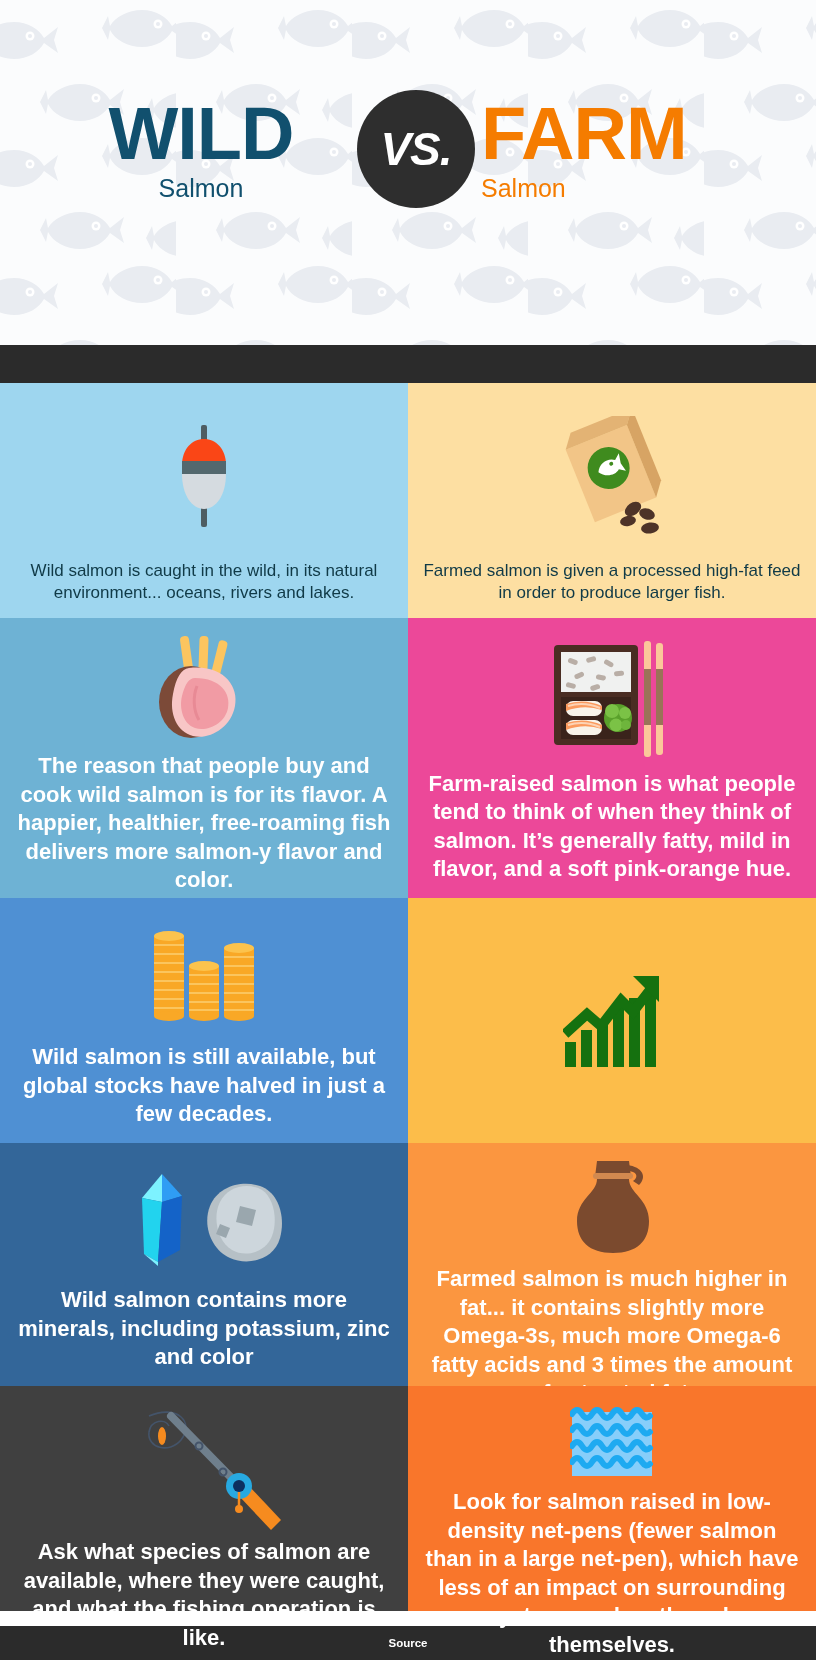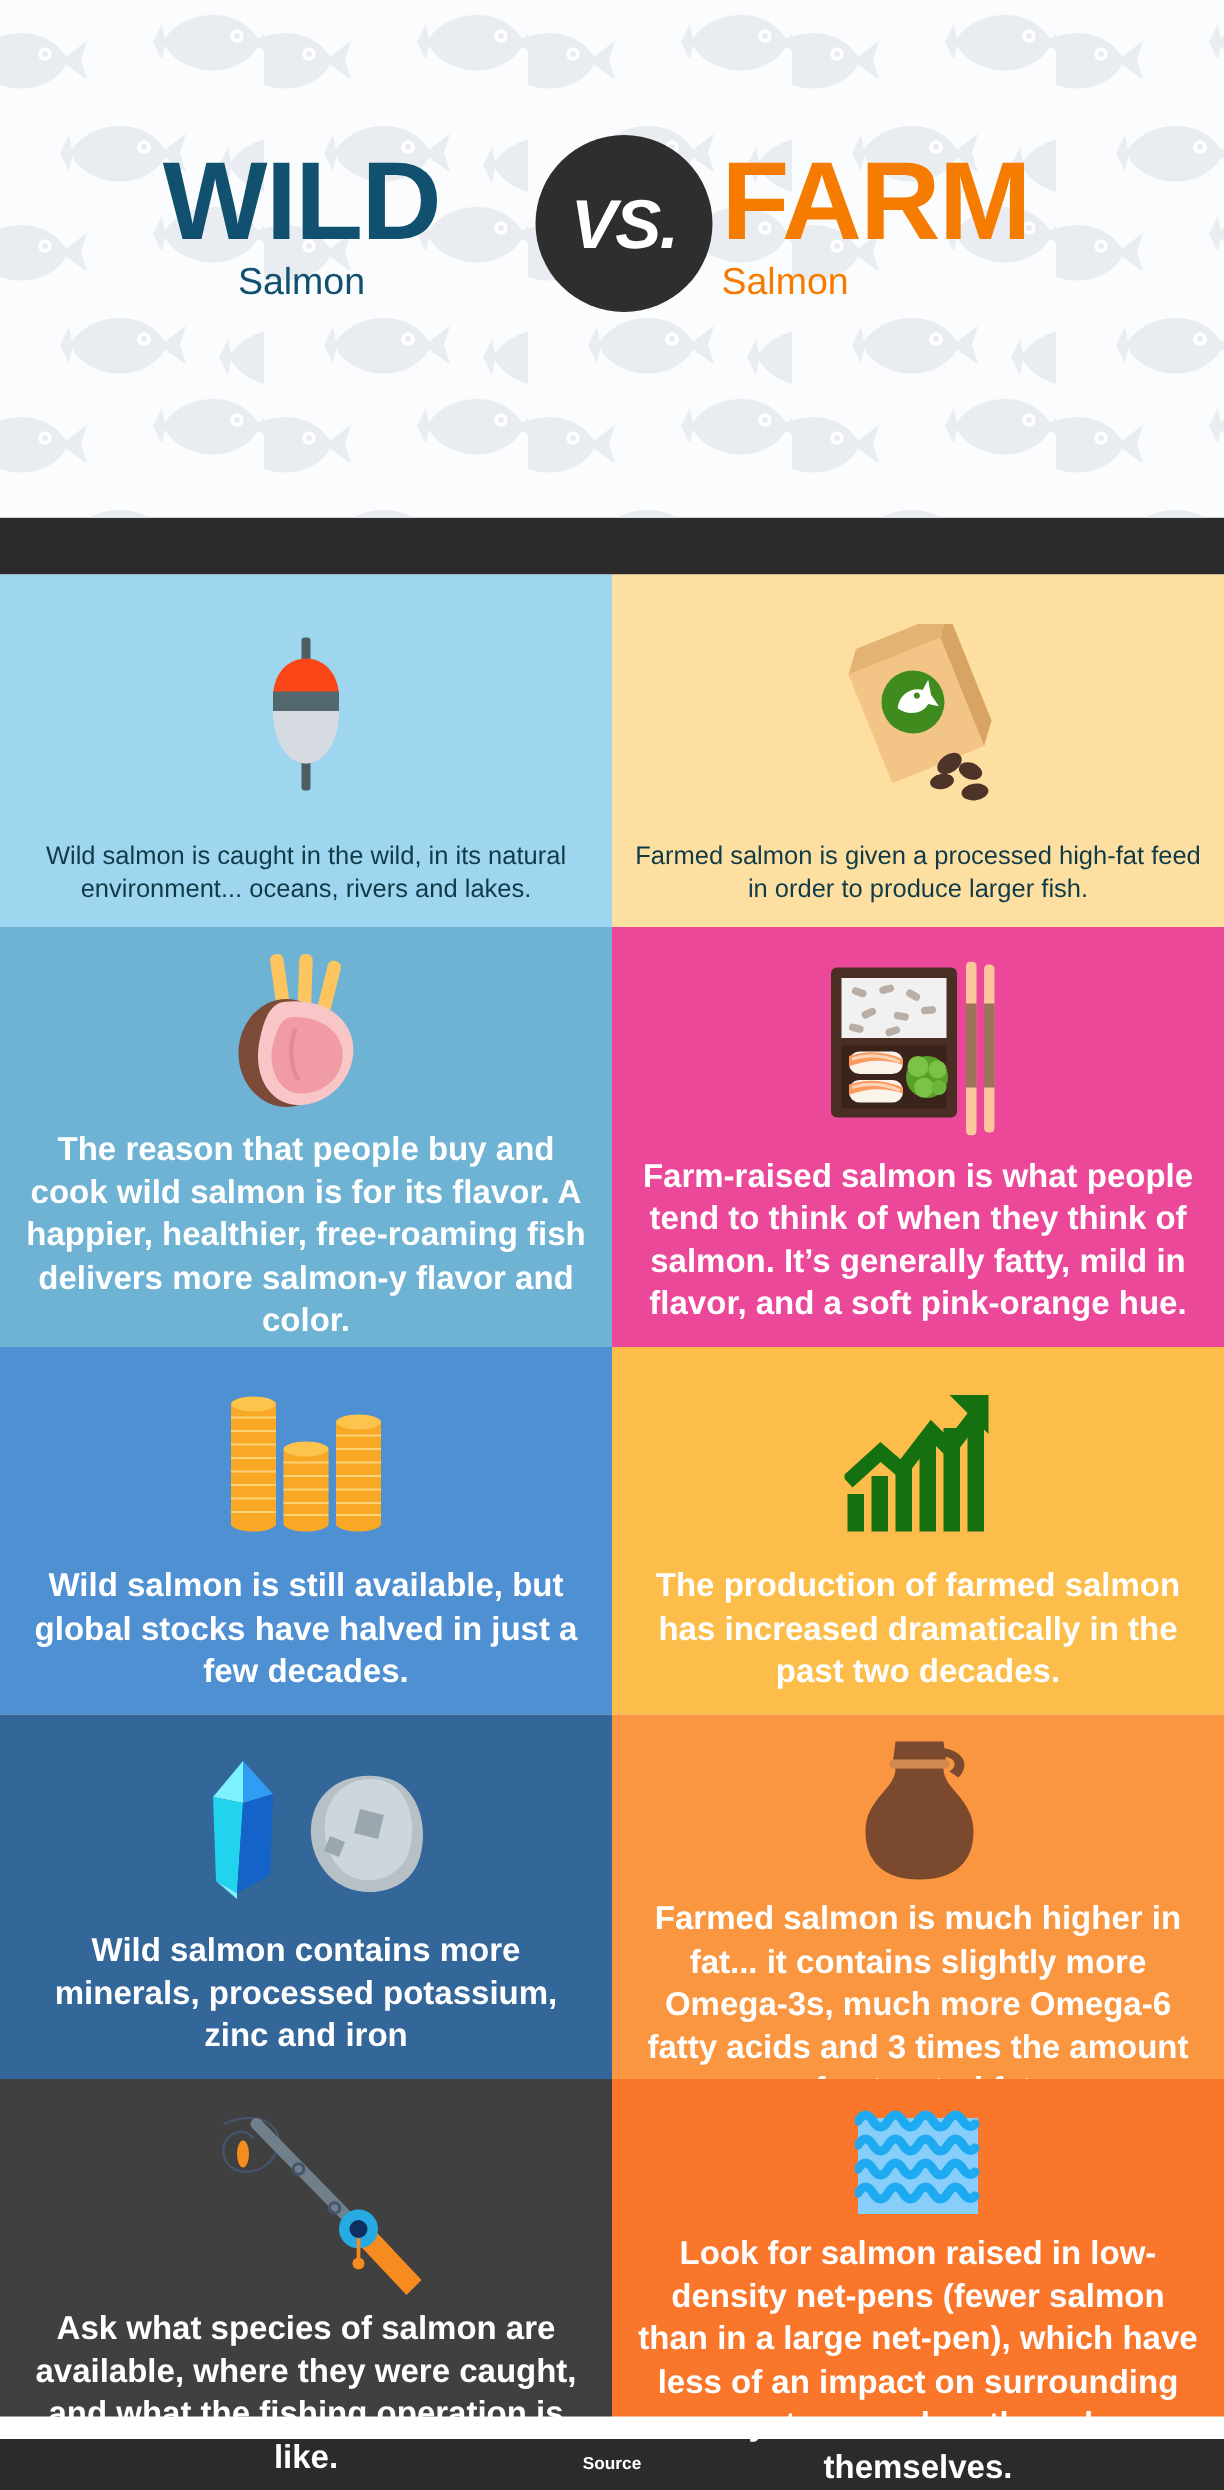--- a/index.html
+++ b/index.html
@@ -263,21 +263,20 @@
               <rect x="18" y="56" width="11" height="37"></rect>
               <rect x="34" y="45" width="11" height="48"></rect>
               <rect x="50" y="33" width="11" height="60"></rect>
               <rect x="66" y="24" width="11" height="69"></rect>
               <rect x="82" y="14" width="11" height="79"></rect>
             </g>
             <path d="M2 60 L24 40 L38 52 L58 26 L70 38 L90 12" stroke="#15710f" stroke-width="10" fill="none" stroke-linejoin="miter"></path>
             <path d="M70 2 L96 2 L96 28 L86 18 L80 12 Z" fill="#15710f"></path>
           </svg>
         </div>
-        <div class="caption light">The production of farmed salmon has increased dramatically in the past two decades.</div>
       </div>
     </div>
 
     <div class="row r4">
       <div class="cell" style="background:#336699">
         <div class="icon-wrap">
           <svg width="180" height="96" viewBox="0 0 180 96" aria-hidden="true">
             <g>
               <path d="M28 26 L48 2 L48 30 Z" fill="#7df2ff"></path>
               <path d="M48 2 L68 24 L48 30 Z" fill="#2f9df4"></path>
@@ -286,21 +285,21 @@
               <path d="M44 90 L30 82 L44 94 Z" fill="#7df2ff"></path>
             </g>
             <g>
               <path d="M96 34 C104 14 128 8 146 14 C164 20 172 44 166 66 C160 88 134 94 116 86 C98 78 88 54 96 34 Z" fill="#b6c0c6"></path>
               <path d="M106 30 C114 14 134 10 148 18 C160 26 164 48 158 64 C152 80 132 86 118 78 C104 70 98 46 106 30 Z" fill="#cdd6dc"></path>
               <path d="M126 34 L142 38 L138 54 L122 50 Z" fill="#9aa7ae"></path>
               <path d="M106 52 L116 56 L112 66 L102 62 Z" fill="#9aa7ae"></path>
             </g>
           </svg>
         </div>
-        <div class="caption light">Wild salmon contains more minerals, processed potassium, zinc and iron</div>
+        <div class="caption light">Wild salmon contains more minerals, including potassium, zinc and color</div>
       </div>
       <div class="cell" style="background:#fb9640">
         <div class="icon-wrap">
           <svg width="90" height="100" viewBox="0 0 90 100" aria-hidden="true">
             <path d="M30 2 L62 2 L64 18 L28 18 Z" fill="#7b4a2e"></path>
             <rect x="26" y="14" width="40" height="6" rx="3" fill="#d2894f"></rect>
             <path d="M60 6 C76 8 80 18 72 26 L66 22 C72 18 70 12 60 12 Z" fill="#7b4a2e"></path>
             <path d="M30 20 C30 34 10 40 10 62 C10 82 22 94 46 94 C70 94 82 82 82 62 C82 40 62 34 62 20 Z" fill="#7b4a2e"></path>
           </svg>
         </div>

